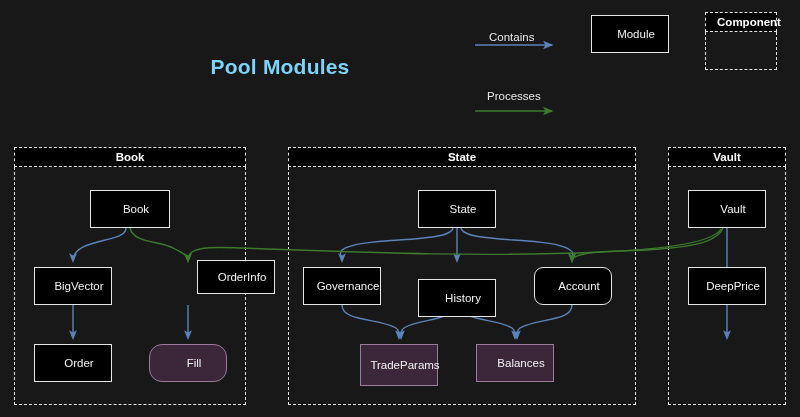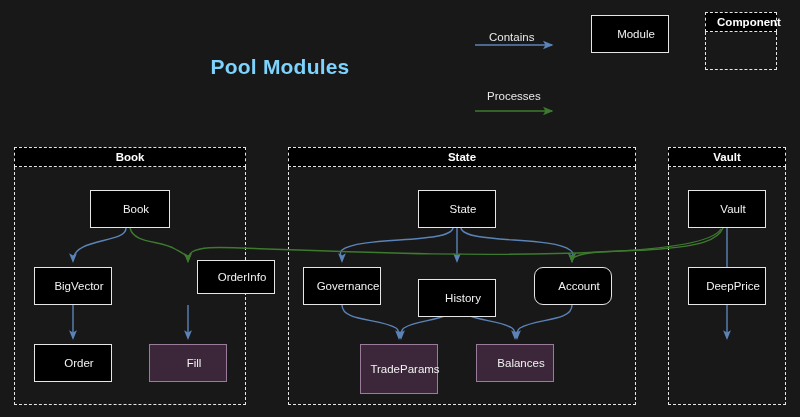--- a/index.html
+++ b/index.html
@@ -190,36 +190,36 @@
       </div>
       <div class="node module" style="left: 34px; top: 267px; width: 78px; height: 38px;">
         <span>BigVector</span>
       </div>
       <div class="node module" style="left: 149px; top: 260px; width: 78px; height: 34px; margin-left: 48px;">
         <span>OrderInfo</span>
       </div>
       <div class="node module" style="left: 34px; top: 344px; width: 78px; height: 38px;">
         <span>Order</span>
       </div>
-      <div class="node primitive" style="left: 149px; top: 344px; width: 78px; height: 38px;">
+      <div class="node primitive" style="left: 149px; top: 344px; width: 78px; height: 38px; border-radius: 13px;">
         <span>Fill</span>
       </div>
       <div class="node module" style="left: 418px; top: 190px; width: 78px; height: 38px;">
         <span>State</span>
       </div>
       <div class="node module" style="left: 303px; top: 267px; width: 78px; height: 38px;">
         <span>Governance</span>
       </div>
       <div class="node module" style="left: 418px; top: 267px; width: 78px; height: 38px; margin-top: 12px;">
         <span>History</span>
       </div>
       <div class="node module" style="left: 534px; top: 267px; width: 78px; height: 38px; border-radius: 9px;">
         <span>Account</span>
       </div>
-      <div class="node primitive" style="left: 360px; top: 344px; width: 78px; height: 50px;">
+      <div class="node primitive" style="left: 360px; top: 344px; width: 78px; height: 42px;">
         <span>TradeParams</span>
       </div>
       <div class="node primitive" style="left: 476px; top: 344px; width: 78px; height: 38px;">
         <span>Balances</span>
       </div>
       <div class="node module" style="left: 688px; top: 190px; width: 78px; height: 38px;">
         <span>Vault</span>
       </div>
       <div class="node module" style="left: 688px; top: 267px; width: 78px; height: 38px;">
         <span>DeepPrice</span>

